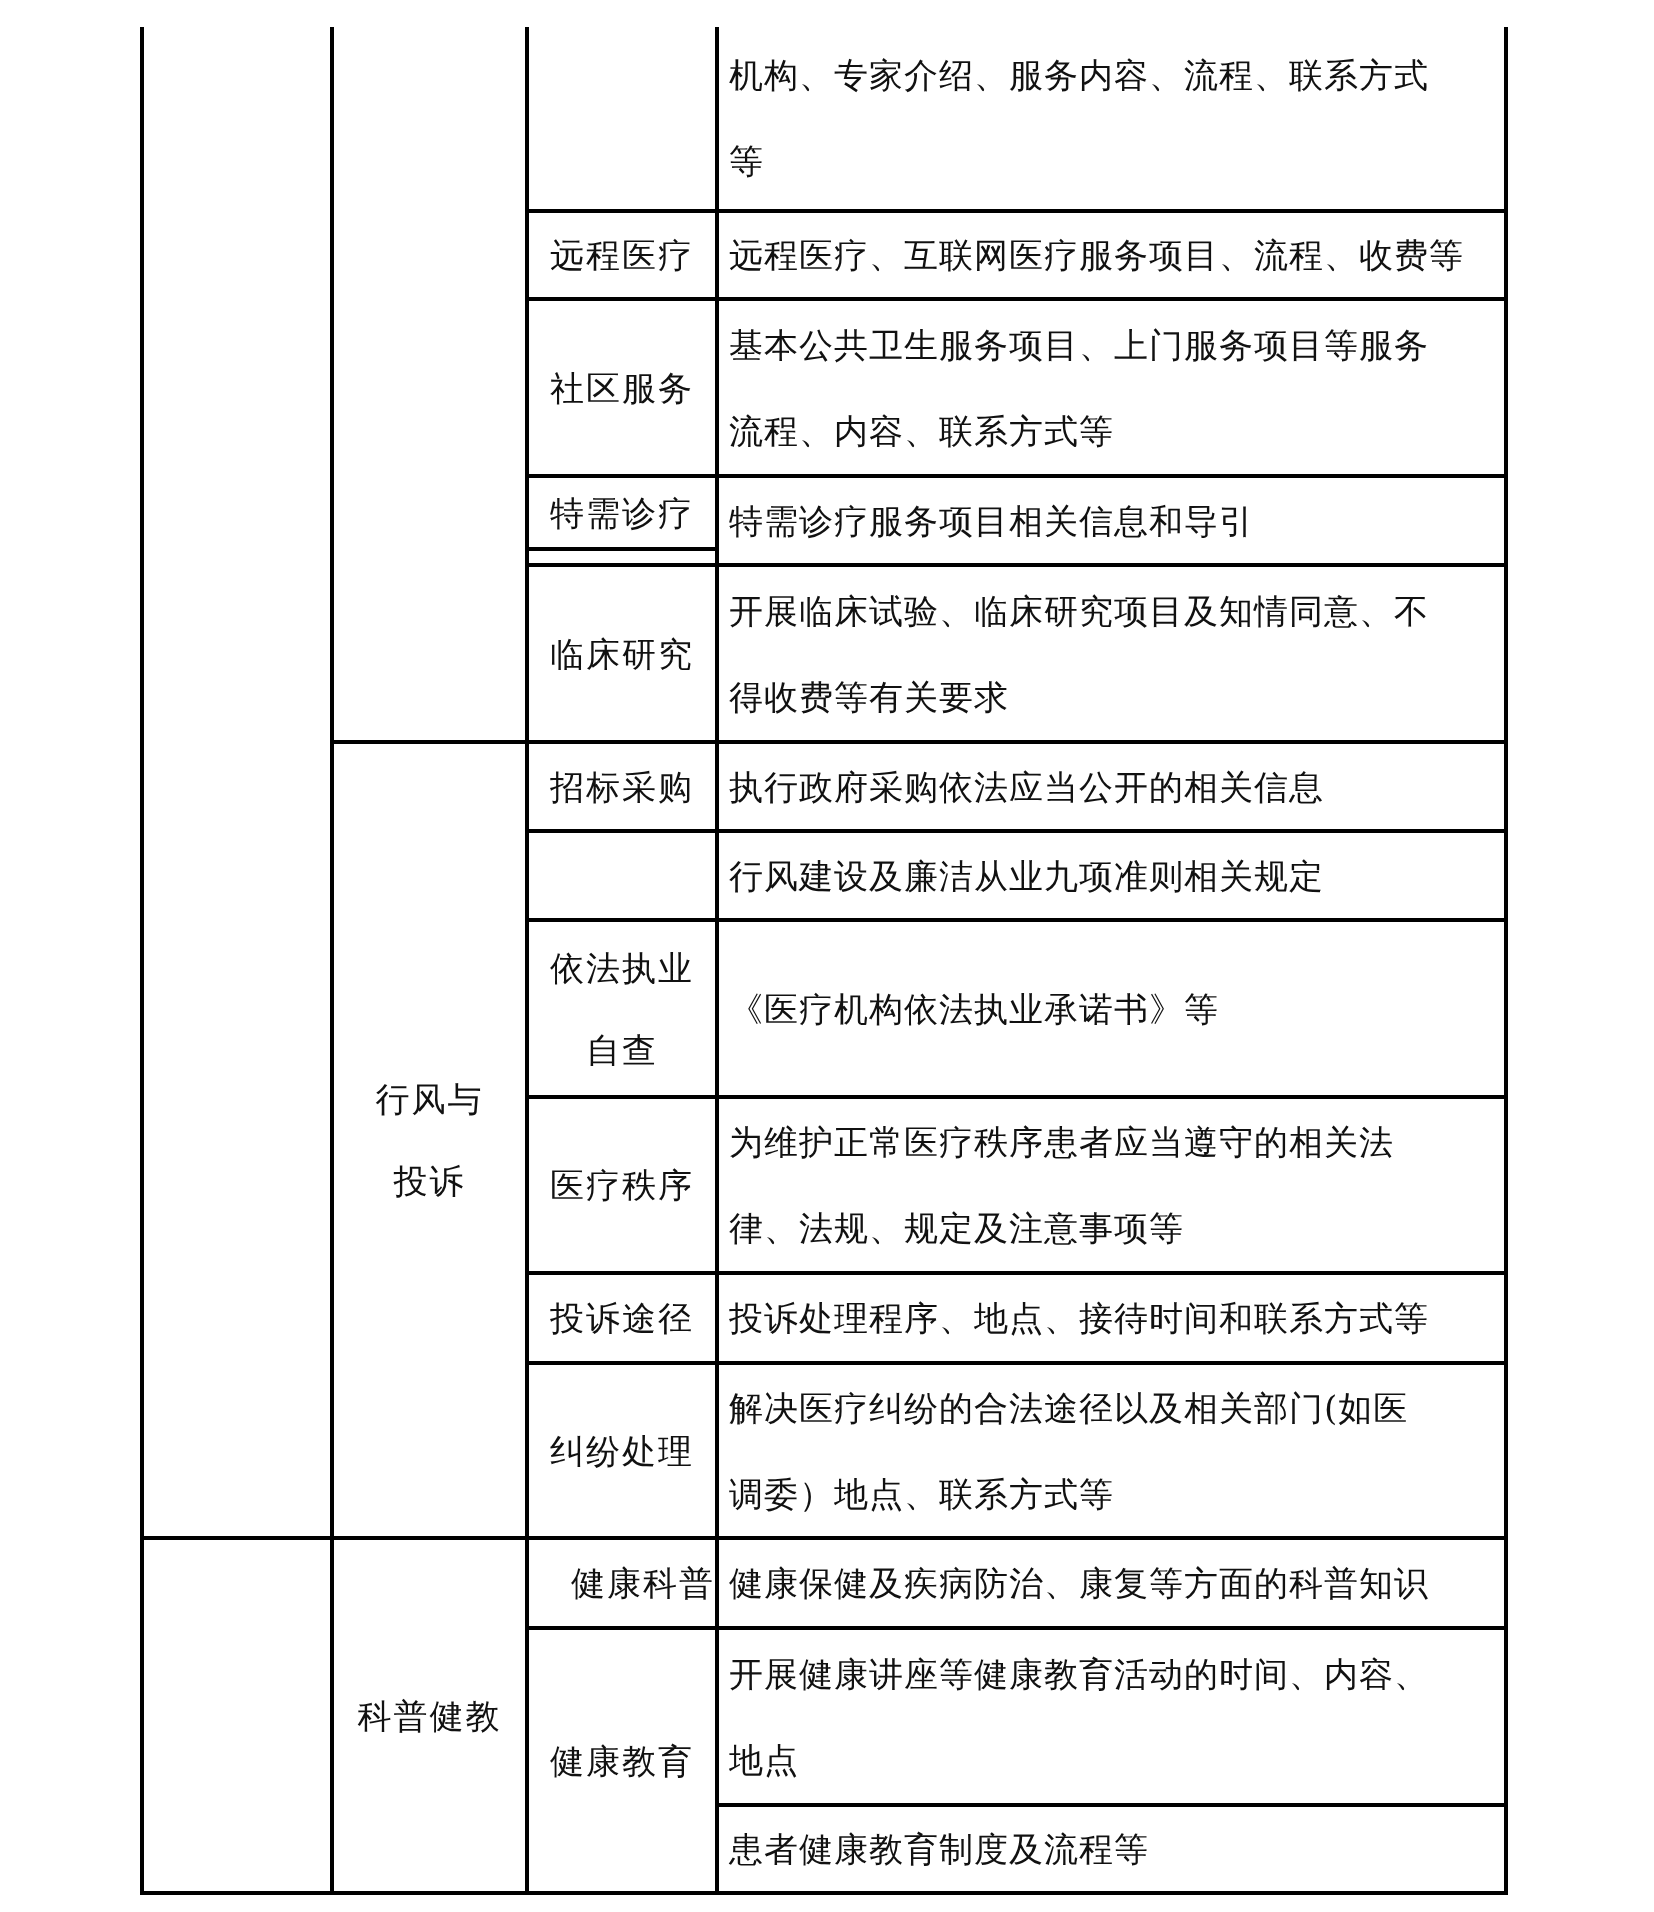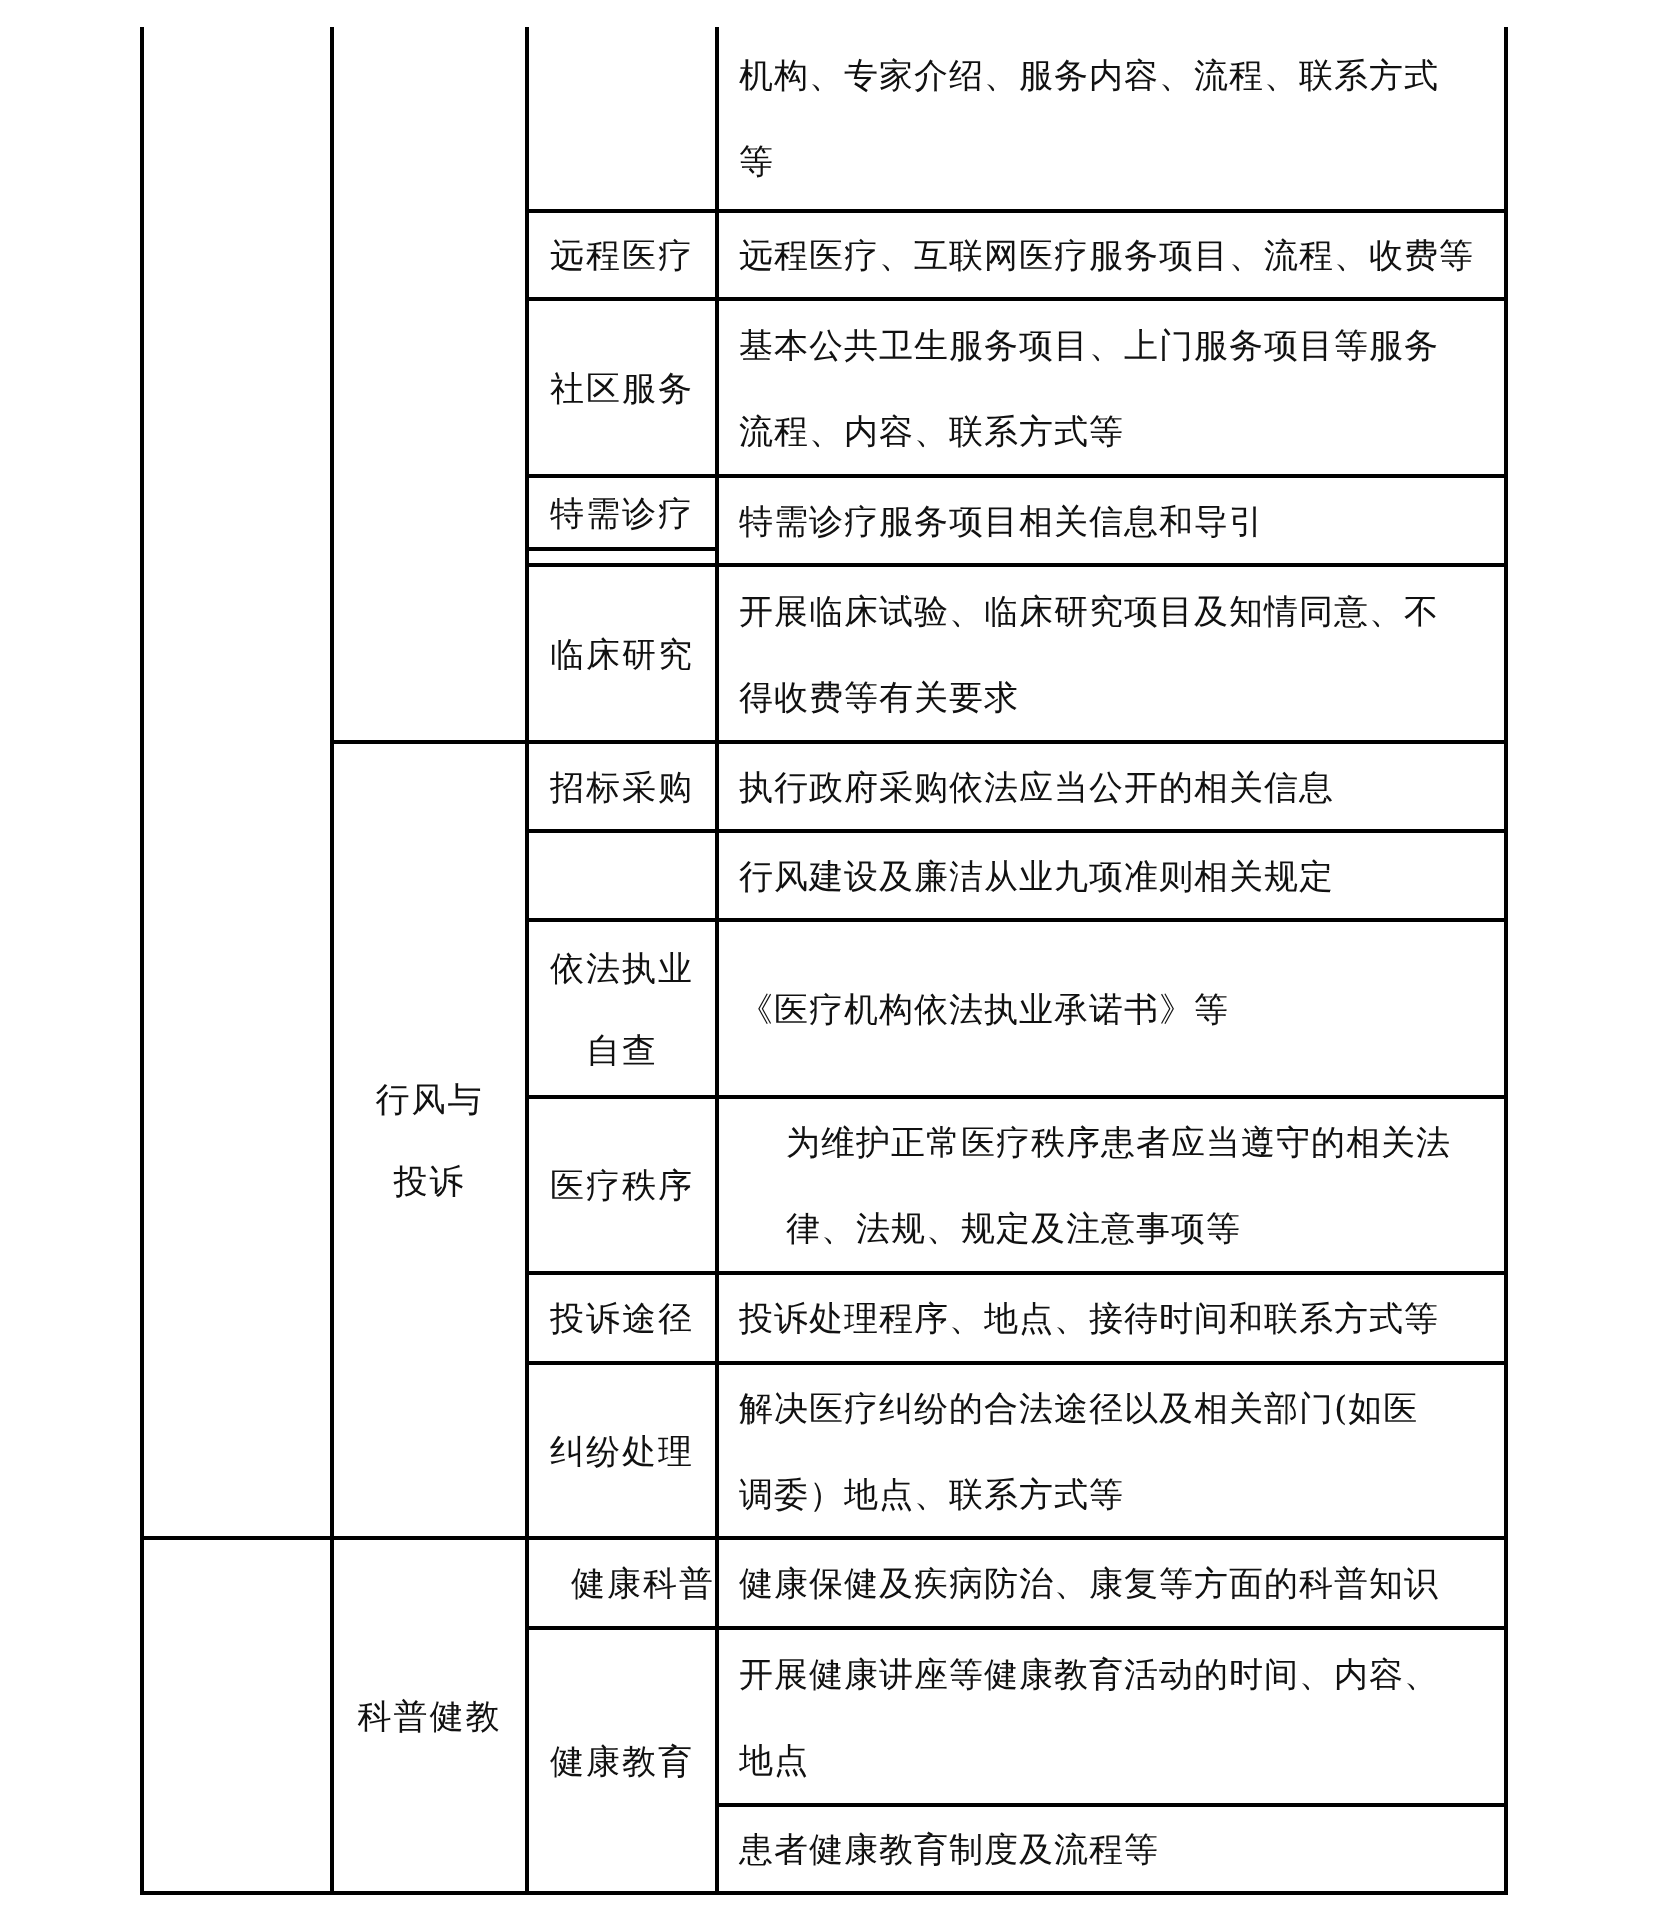--- a/index.html
+++ b/index.html
@@ -2,21 +2,21 @@
 <html><head>
 <meta charset="utf-8">
 <style>
   html, body { margin:0; padding:0; background:#ffffff; }
   body { width:1654px; height:1912px; position:relative; overflow:hidden;
          font-family: "DejaVu Serif", "Liberation Serif", serif; color:#111; }
   .tbl { position:absolute; left:0; top:0; width:1654px; height:1912px; }
   .cell { position:absolute; box-sizing:border-box; display:flex; align-items:center; }
   .b { border:4px solid #000; }
   .lbl { justify-content:center; text-align:center; font-size:34px; line-height:82px; letter-spacing:2px; }
-  .desc { justify-content:flex-start; padding-left:20px; padding-right:6px; font-size:34px; line-height:86px; letter-spacing:1px; }
+  .desc { justify-content:flex-start; padding-left:10px; padding-right:6px; font-size:34px; line-height:86px; letter-spacing:1px; }
   .desc span, .lbl span { display:block; white-space:pre-wrap; }
 </style>
 </head>
 <body>
 
 <div class="tbl">
 
   <div class="cell b lbl" style="left:140px; top:27px; width:194px; height:1513px; border-top:none;">
     <span></span>
   </div>
@@ -88,21 +88,21 @@
     <span>依法执业
 自查</span>
   </div>
   <div class="cell b desc" style="left:715px; top:918px; width:793px; height:181px;">
     <span>《医疗机构依法执业承诺书》等</span>
   </div>
 
   <div class="cell b lbl" style="left:525px; top:1095px; width:194px; height:180px;">
     <span>医疗秩序</span>
   </div>
-  <div class="cell b desc" style="left:715px; top:1095px; width:793px; height:180px;justify-content:center;">
+  <div class="cell b desc" style="left:715px; top:1095px; width:793px; height:180px;">
     <span>为维护正常医疗秩序患者应当遵守的相关法
 律、法规、规定及注意事项等</span>
   </div>
 
   <div class="cell b lbl" style="left:525px; top:1271px; width:194px; height:94px;">
     <span>投诉途径</span>
   </div>
   <div class="cell b desc" style="left:715px; top:1271px; width:793px; height:94px;">
     <span>投诉处理程序、地点、接待时间和联系方式等</span>
   </div>

